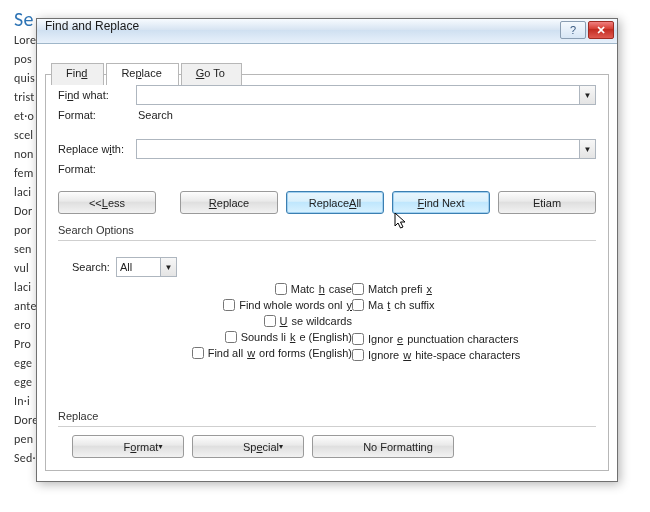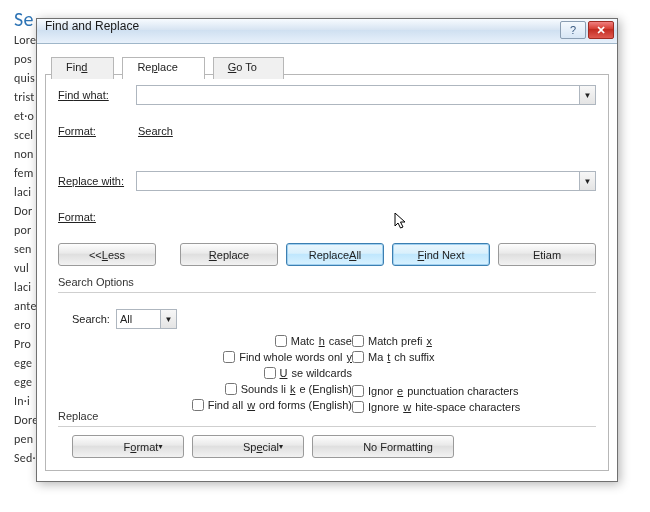--- a/index.html
+++ b/index.html
@@ -85,49 +85,48 @@
   }
   .tabstrip {
     margin: 8px 8px 0 8px;
     border-bottom: 1px solid #b7b7b7;
     display: flex;
     gap: 0;
     height: 22px;
     padding-left: 6px;
   }
   .tab {
-    padding: 3px 26px 2px 14px;
+    padding: 3px 16px 2px 14px;
     border: 1px solid #b7b7b7;
     border-bottom: none;
-    margin-right: 8px;
+    margin-right: 2px;
     background: #f0f0f0;
     font-size: 11px;
     cursor: pointer;
     position: relative;
-    top: 5px;
+    top: 11px;
   }
   .tab.active {
     background: #fff;
     z-index: 2;
   }
   .tab u { text-decoration: underline; }
   .tab-body {
     margin: 0 8px 8px 8px;
     border: 1px solid #b7b7b7;
     border-top: none;
     padding: 10px 12px 12px 12px;
     height: 396px;
     box-sizing: border-box;
     position: relative;
   }
   .row {
     display: flex;
     align-items: center;
-    margin-bottom: 20px;
-    text-decoration: underline;
+    margin-bottom: 4px;
   }
   .lbl {
     width: 78px;
     font-size: 11px;
   }
   .lbl u { text-decoration: underline; }
   .input-shell {
     flex: 1;
     height: 18px;
     border: 1px solid #aeb6bf;

